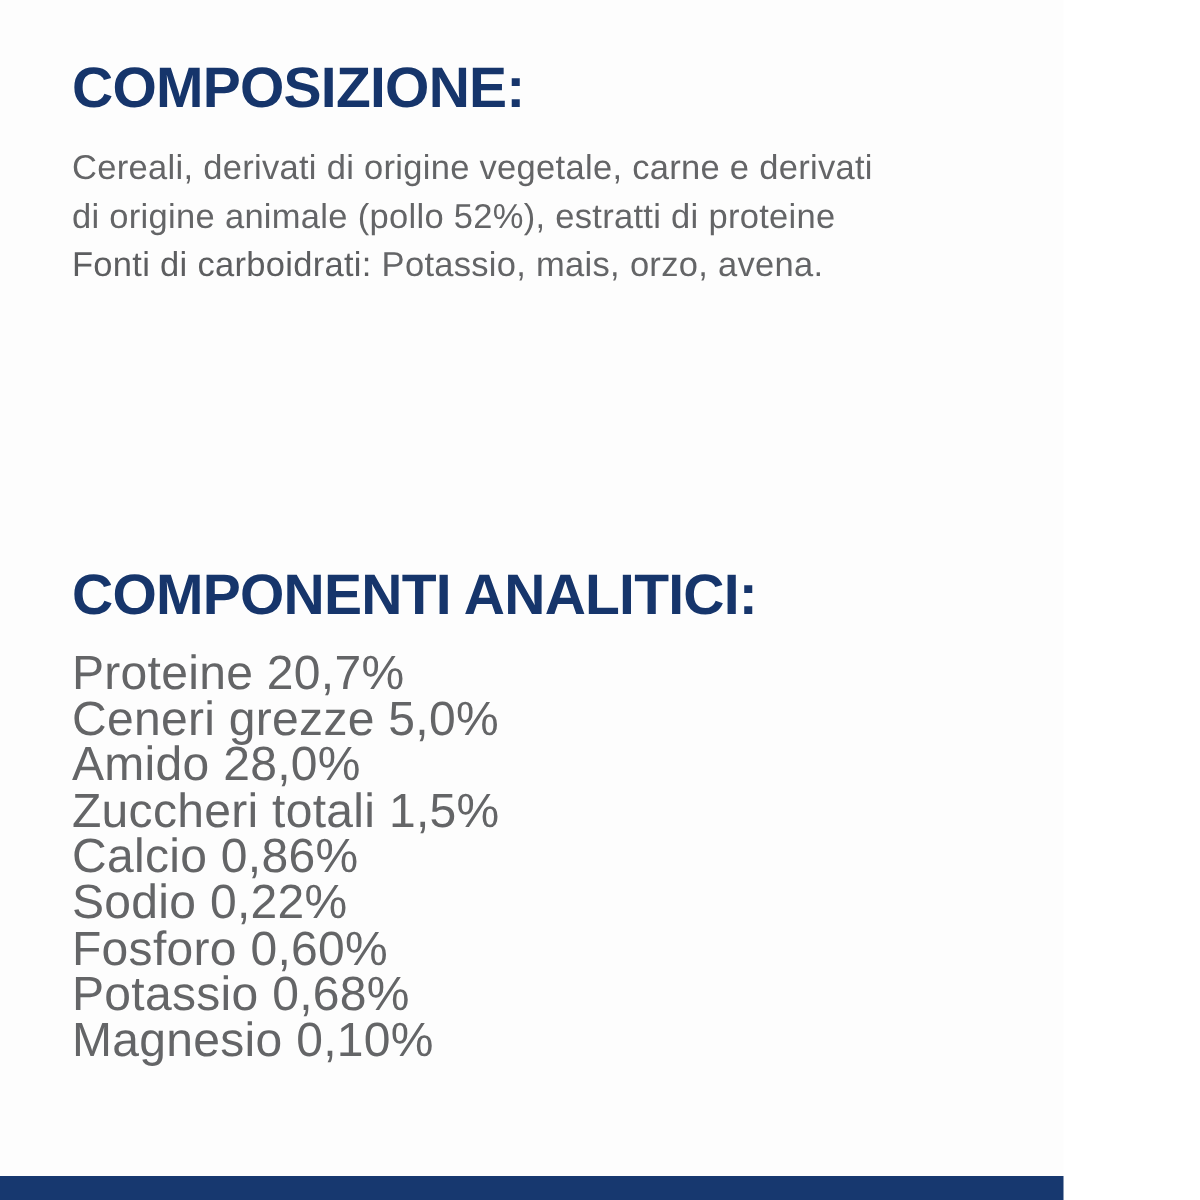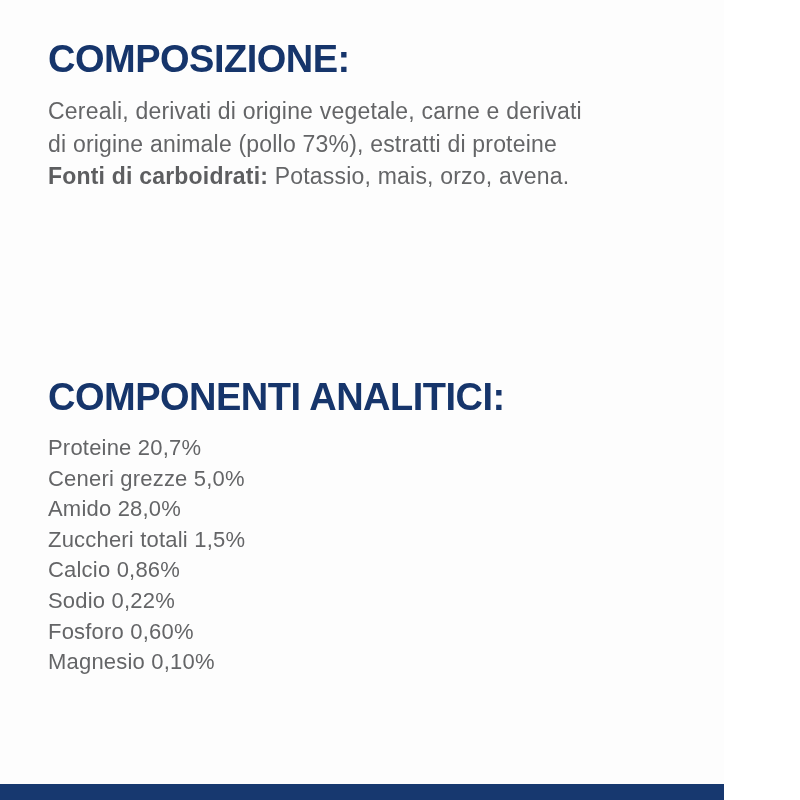--- a/index.html
+++ b/index.html
@@ -7,21 +7,20 @@
     padding: 0;
     background: #ffffff;
   }
   .canvas {
     position: relative;
     width: 709px;
     height: 800px;
     background: #fdfdfd;
     font-family: "Liberation Sans", sans-serif;
     overflow: hidden;
-    padding-left: 15px;
   }
   .section-title {
     position: absolute;
     left: 48px;
     margin: 0;
     color: #16356b;
     font-size: 38px;
     font-weight: bold;
     letter-spacing: -0.5px;
     white-space: nowrap;
@@ -32,26 +31,26 @@
   .body-text {
     position: absolute;
     left: 48px;
     color: #646567;
     font-size: 23px;
     line-height: 32.5px;
     letter-spacing: 0.2px;
     white-space: nowrap;
   }
   #composizione-paragraph { top: 95px; }
-  .bold-gray { font-weight: bold; color: #5d5e60; }
+  .bold-gray { font-weight: normal; color: #5d5e60; }
 
   .analytic-list {
     position: absolute;
     color: #646567;
-    font-size: 22px;
+    font-size: 32px;
     line-height: 30.6px;
     letter-spacing: 0.2px;
     white-space: nowrap;
   }
   #left-column  { left: 48px;  top: 433px; }
   #right-column { left: 468px; top: 555px; }
 
   .bottom-bar {
     position: absolute;
     left: 0;
@@ -63,33 +62,34 @@
 </style>
 </head>
 <body>
 
 <div class="canvas">
 
   <h1 class="section-title" id="composizione-title">COMPOSIZIONE:</h1>
 
   <div class="body-text" id="composizione-paragraph">
     <div>Cereali, derivati di origine vegetale, carne e derivati</div>
-    <div>di origine animale (pollo 73%), estratti di proteine</div>
+    <div>di origine animale (pollo 52%), estratti di proteine</div>
     <div><span class="bold-gray">Fonti di carboidrati:</span><span> Potassio, mais, orzo, avena.</span></div>
   </div>
 
   <h1 class="section-title" id="componenti-title">COMPONENTI ANALITICI:</h1>
 
   <div class="analytic-list" id="left-column">
     <div>Proteine 20,7%</div>
     <div>Ceneri grezze 5,0%</div>
     <div>Amido 28,0%</div>
     <div>Zuccheri totali 1,5%</div>
     <div>Calcio 0,86%</div>
     <div>Sodio 0,22%</div>
     <div>Fosforo 0,60%</div>
+    <div>Potassio 0,68%</div>
     <div>Magnesio 0,10%</div>
   </div>
 
 
   <div class="bottom-bar"></div>
 
 </div>
 
 </body></html>

